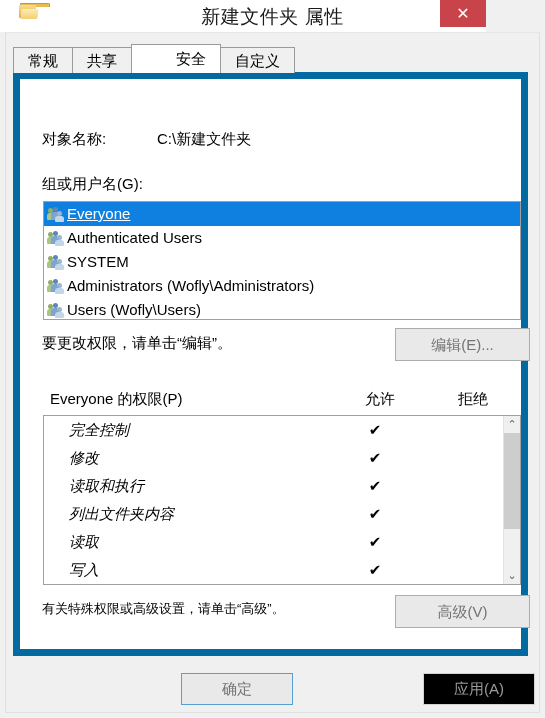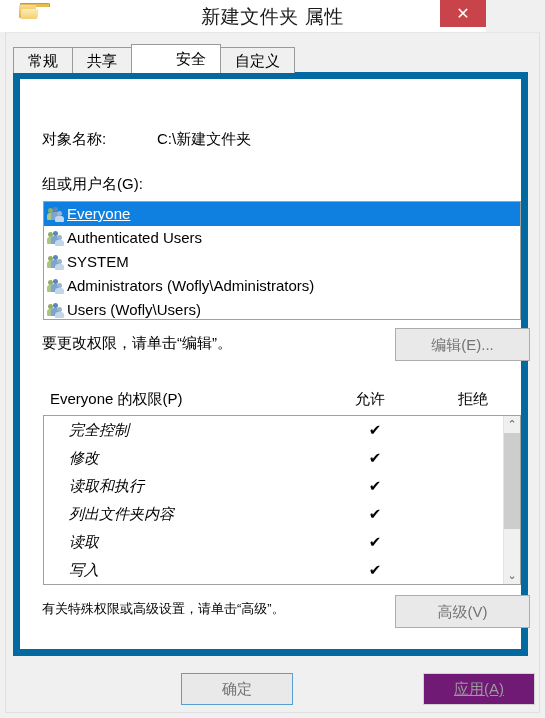--- a/index.html
+++ b/index.html
@@ -272,23 +272,22 @@
     font-size: 15px;
     color: #737373;
     cursor: default;
     box-sizing: border-box;
     text-align: center;
     white-space: nowrap;
     padding: 0;
   }
   .btn.disabled {
     color: #9a9a9a;
-    background: #701a75;
+    background: #000000;
     border-color: #d2d2d2;
-    text-decoration: underline;
   }
   .btn-edit {
     position: absolute;
     left: 375px;
     top: 249px;
     width: 135px;
     height: 33px;
     line-height: 31px;
   }
 
@@ -299,20 +298,21 @@
     top: 311px;
     font-size: 15px;
     white-space: nowrap;
     margin-left: 8px;
   }
   .perm-col-allow {
     position: absolute;
     left: 335px;
     top: 311px;
     width: 50px;
+    text-align: center;
     font-size: 15px;
   }
   .perm-col-deny {
     position: absolute;
     left: 428px;
     top: 311px;
     width: 50px;
     text-align: center;
     font-size: 15px;
   }

